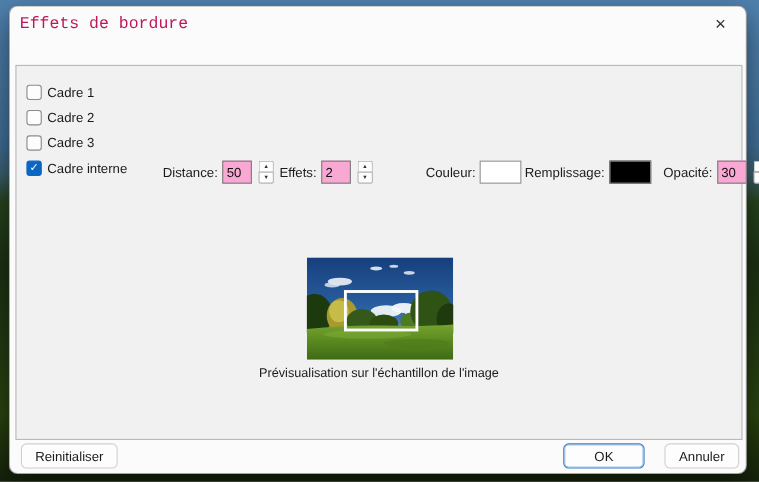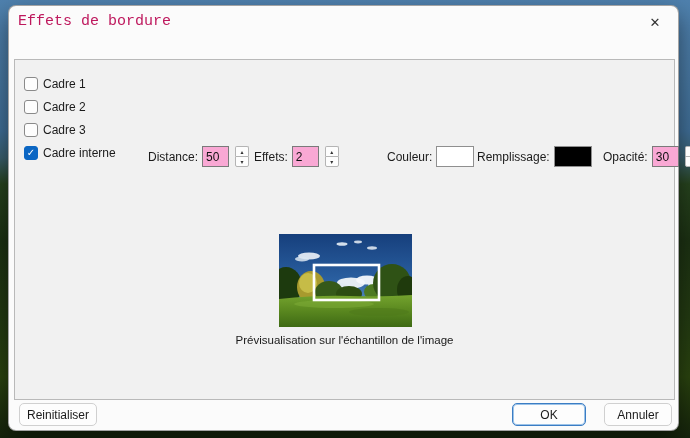--- a/index.html
+++ b/index.html
@@ -80,21 +80,21 @@
     text-align:center; font-size:11.5px; color:#1a1a1a;
   }
 
   
   .btn {
     position:absolute; bottom:4px; height:23px;
     background:#fdfdfd; border:1px solid #d0d0d0; border-radius:5px;
     font-family:inherit; font-size:12px; color:#1b1b1b;
     display:flex; align-items:center; justify-content:center;
   }
-  .btn-reset { left:10px; width:78px; }
+  .btn-reset { left:10px; width:88px; }
   .btn-ok { right:92px; width:74px; border:1px solid #3b7dc4; box-shadow:0 0 0 1px #9cc3e8 inset; }
   .btn-cancel { right:6px; width:68px; }
 </style>
 </head>
 <body>
 
 <div class="dialog">
 
   <div class="titlebar">
     <div class="title">Effets de bordure</div>

